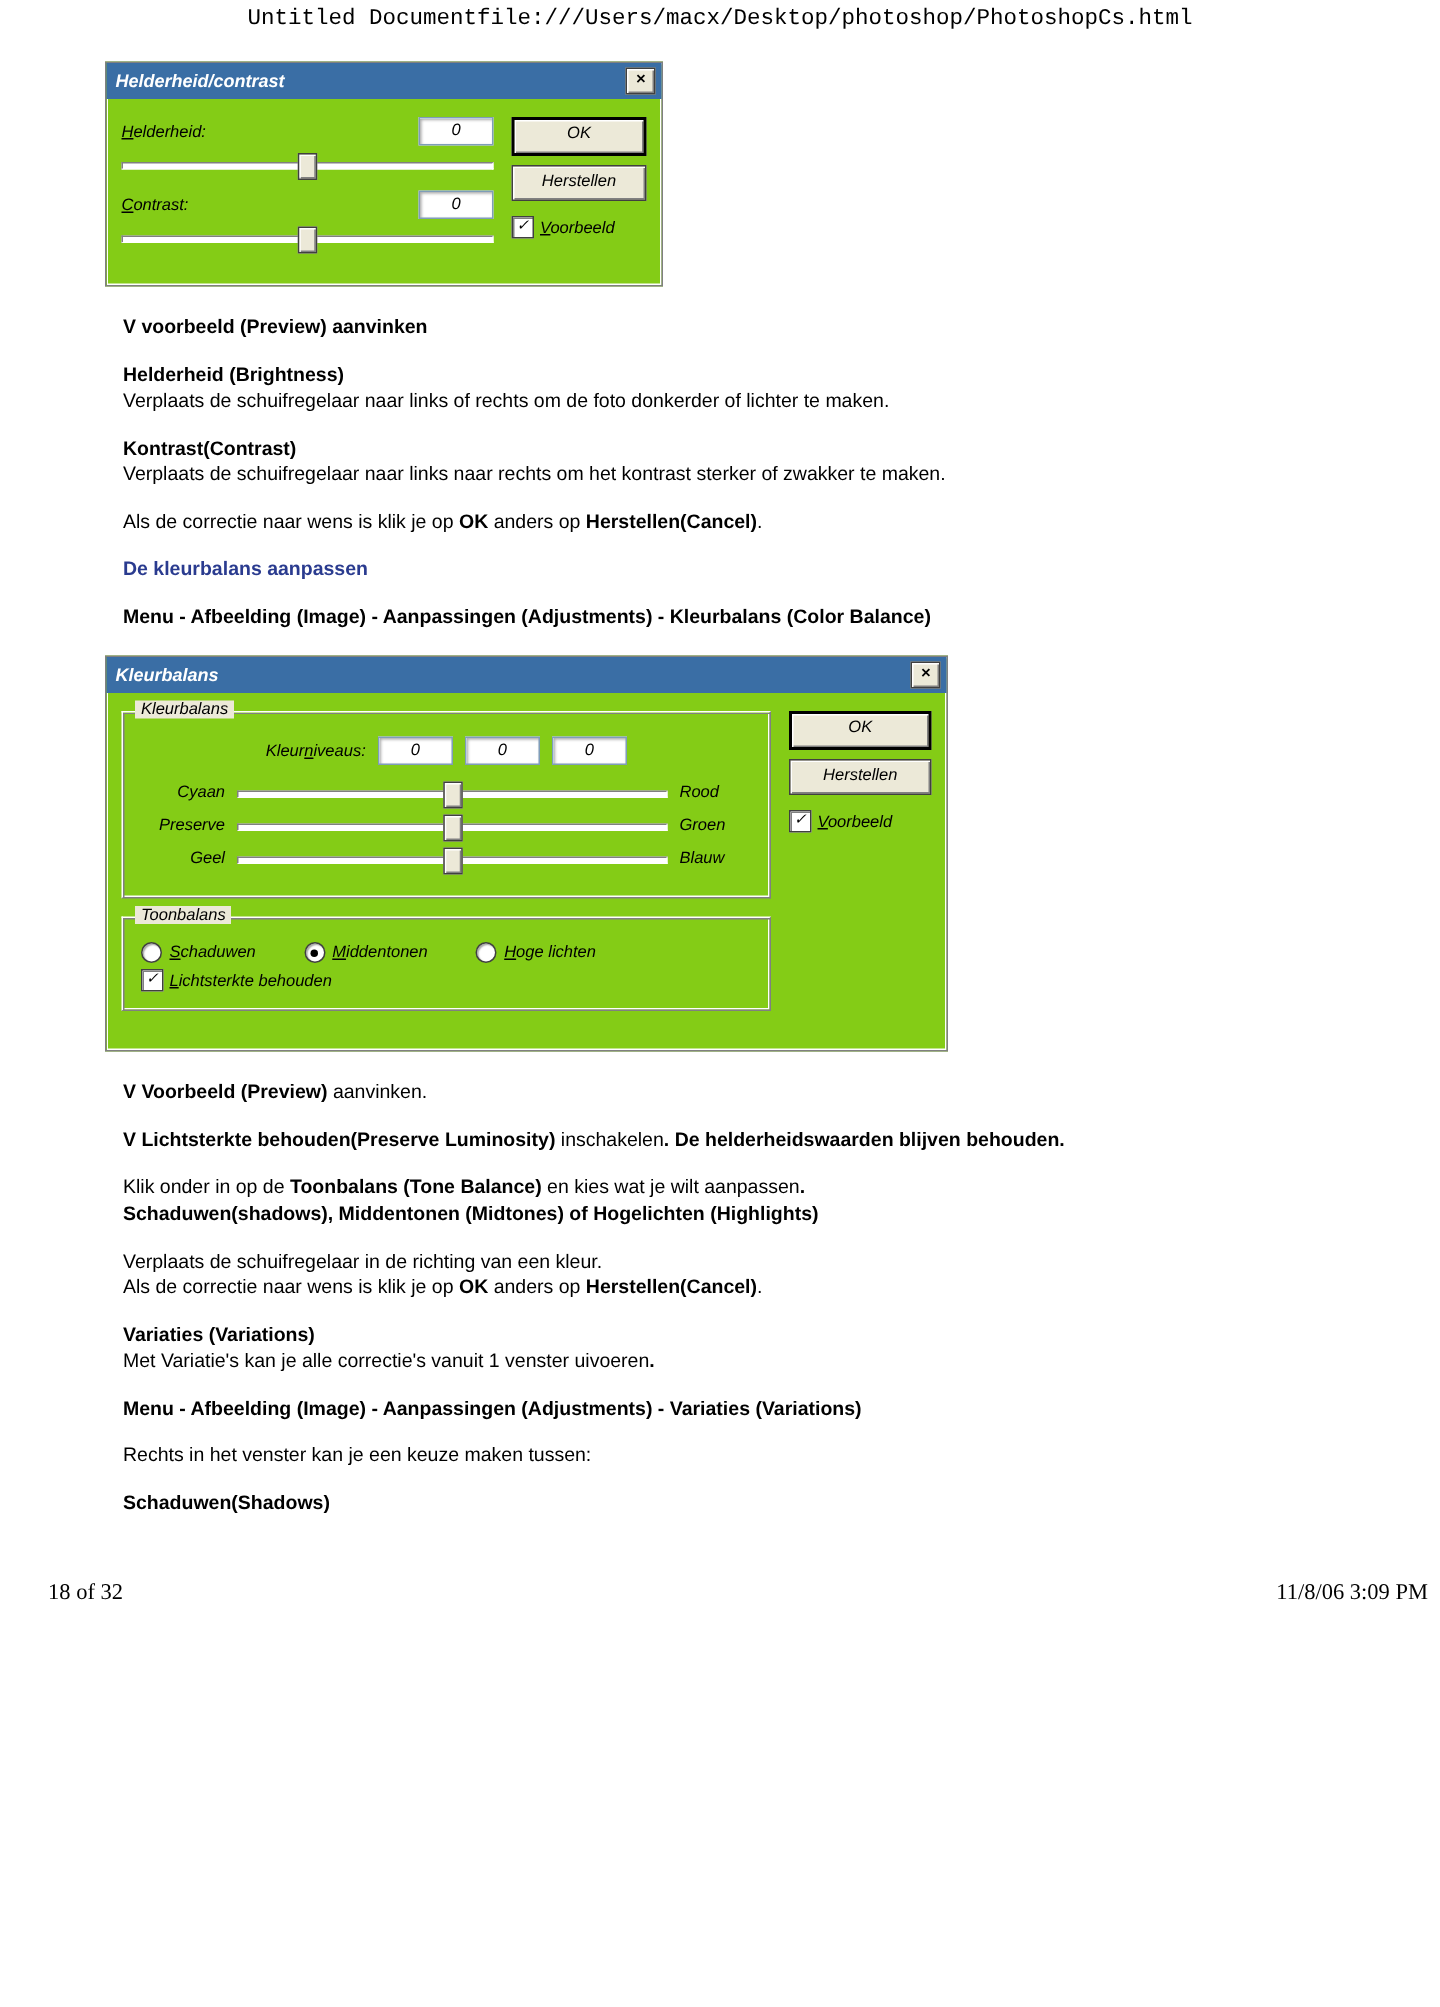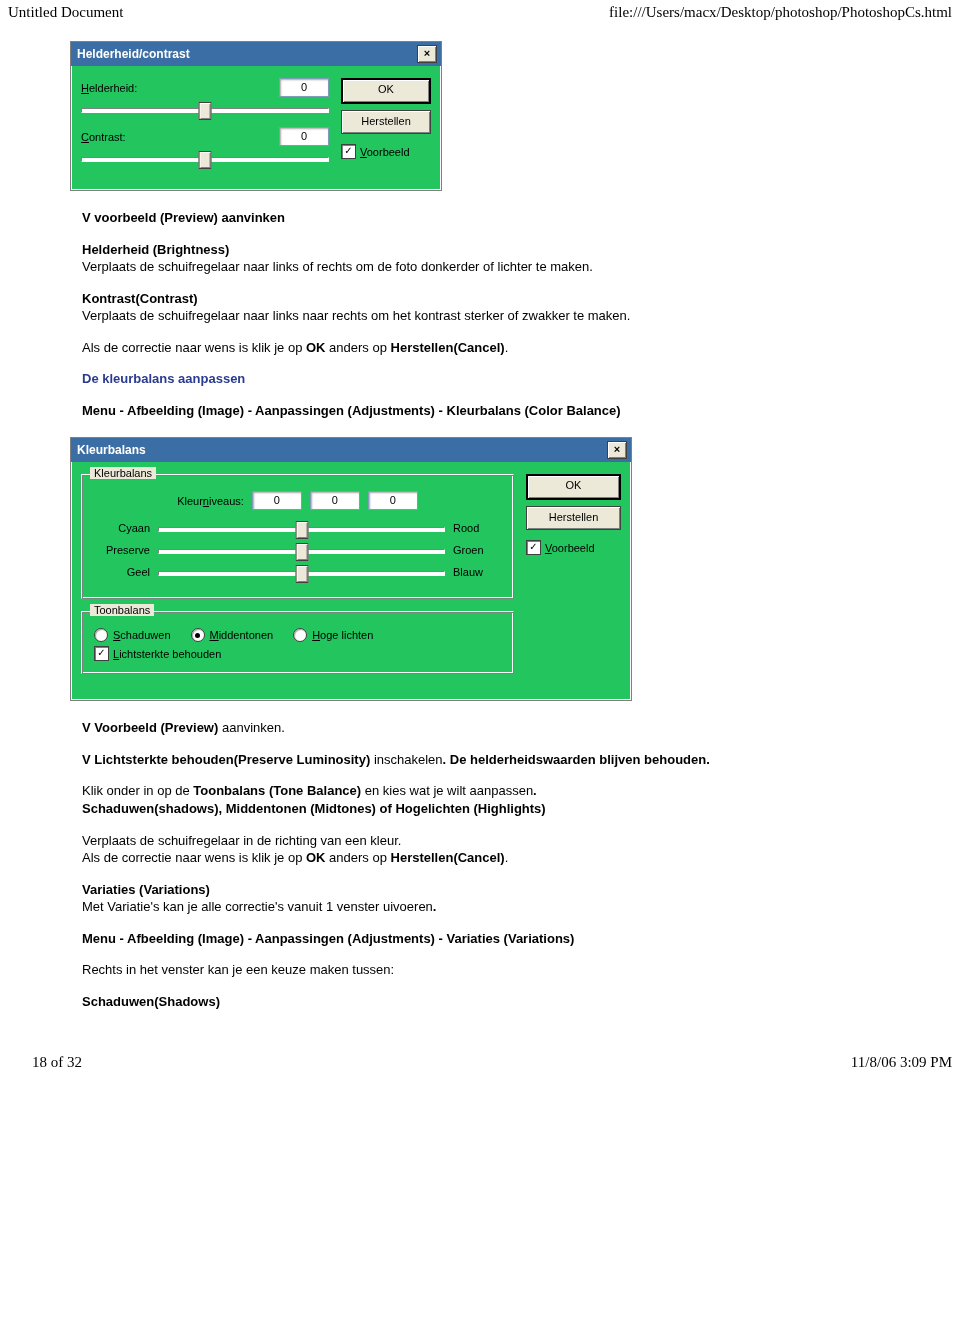--- a/index.html
+++ b/index.html
@@ -6,42 +6,43 @@
     margin: 0;
     padding: 0;
     font-family: Verdana, Arial, sans-serif;
     font-size: 13px;
     background: #fff;
     color: #000;
     width: 960px;
   }
   .page-header {
     display: flex;
-    justify-content: space-between;
-    font-family: Liberation Serif, serif;
+    justify-content: center;
+    font-family: Liberation Mono, monospace;
     font-size: 15px;
     padding: 4px 8px 2px 8px;
   }
   .content {
     padding: 0 70px;
   }
   .para {
     margin: 14px 12px;
     line-height: 1.35;
   }
   .bold { font-weight: bold; }
   .blue { color: #2a3b8f; }
 
   
   .dlg {
     border: 1px solid #808080;
-    background: #22c55e;
+    background: #84cc16;
     position: relative;
     box-shadow: inset -1px -1px 0 #fff, inset 1px 1px 0 #fff;
     margin: 18px 0 18px 0;
+    font-style: italic;
   }
   .dlg-bc { width: 370px; }
   .dlg-cb { width: 560px; }
   .titlebar {
     background: linear-gradient(#3a6ea5, #3a6ea5);
     color: #fff;
     font-family: Tahoma, sans-serif;
     font-size: 12px;
     font-weight: bold;
     padding: 3px 4px 3px 6px;
@@ -148,21 +149,21 @@
     background: #ece9d8;
     padding: 0 4px;
     font-size: 11px;
     font-family: Tahoma, sans-serif;
   }
   .cb-levels { display: flex; align-items: center; gap: 8px; margin-bottom: 10px; justify-content: center; }
   .cb-slider-row { display: flex; align-items: center; gap: 8px; margin-bottom: 6px; }
   .cb-slider-row .left-lbl { width: 56px; text-align: right; }
   .cb-slider-row .right-lbl { width: 48px; }
   .cb-slider-row .slider { flex: 1; margin: 0; }
-  .radio-row { display: flex; gap: 20px; align-items: center; margin-bottom: 2px; }
+  .radio-row { display: flex; gap: 32px; align-items: center; margin-bottom: 2px; }
   .radio {
     width: 12px; height: 12px;
     border: 1px solid #404040;
     border-radius: 50%;
     background: #fff;
     box-shadow: inset 1px 1px 1px #aaa;
     display: inline-flex;
     align-items: center;
     justify-content: center;
   }

